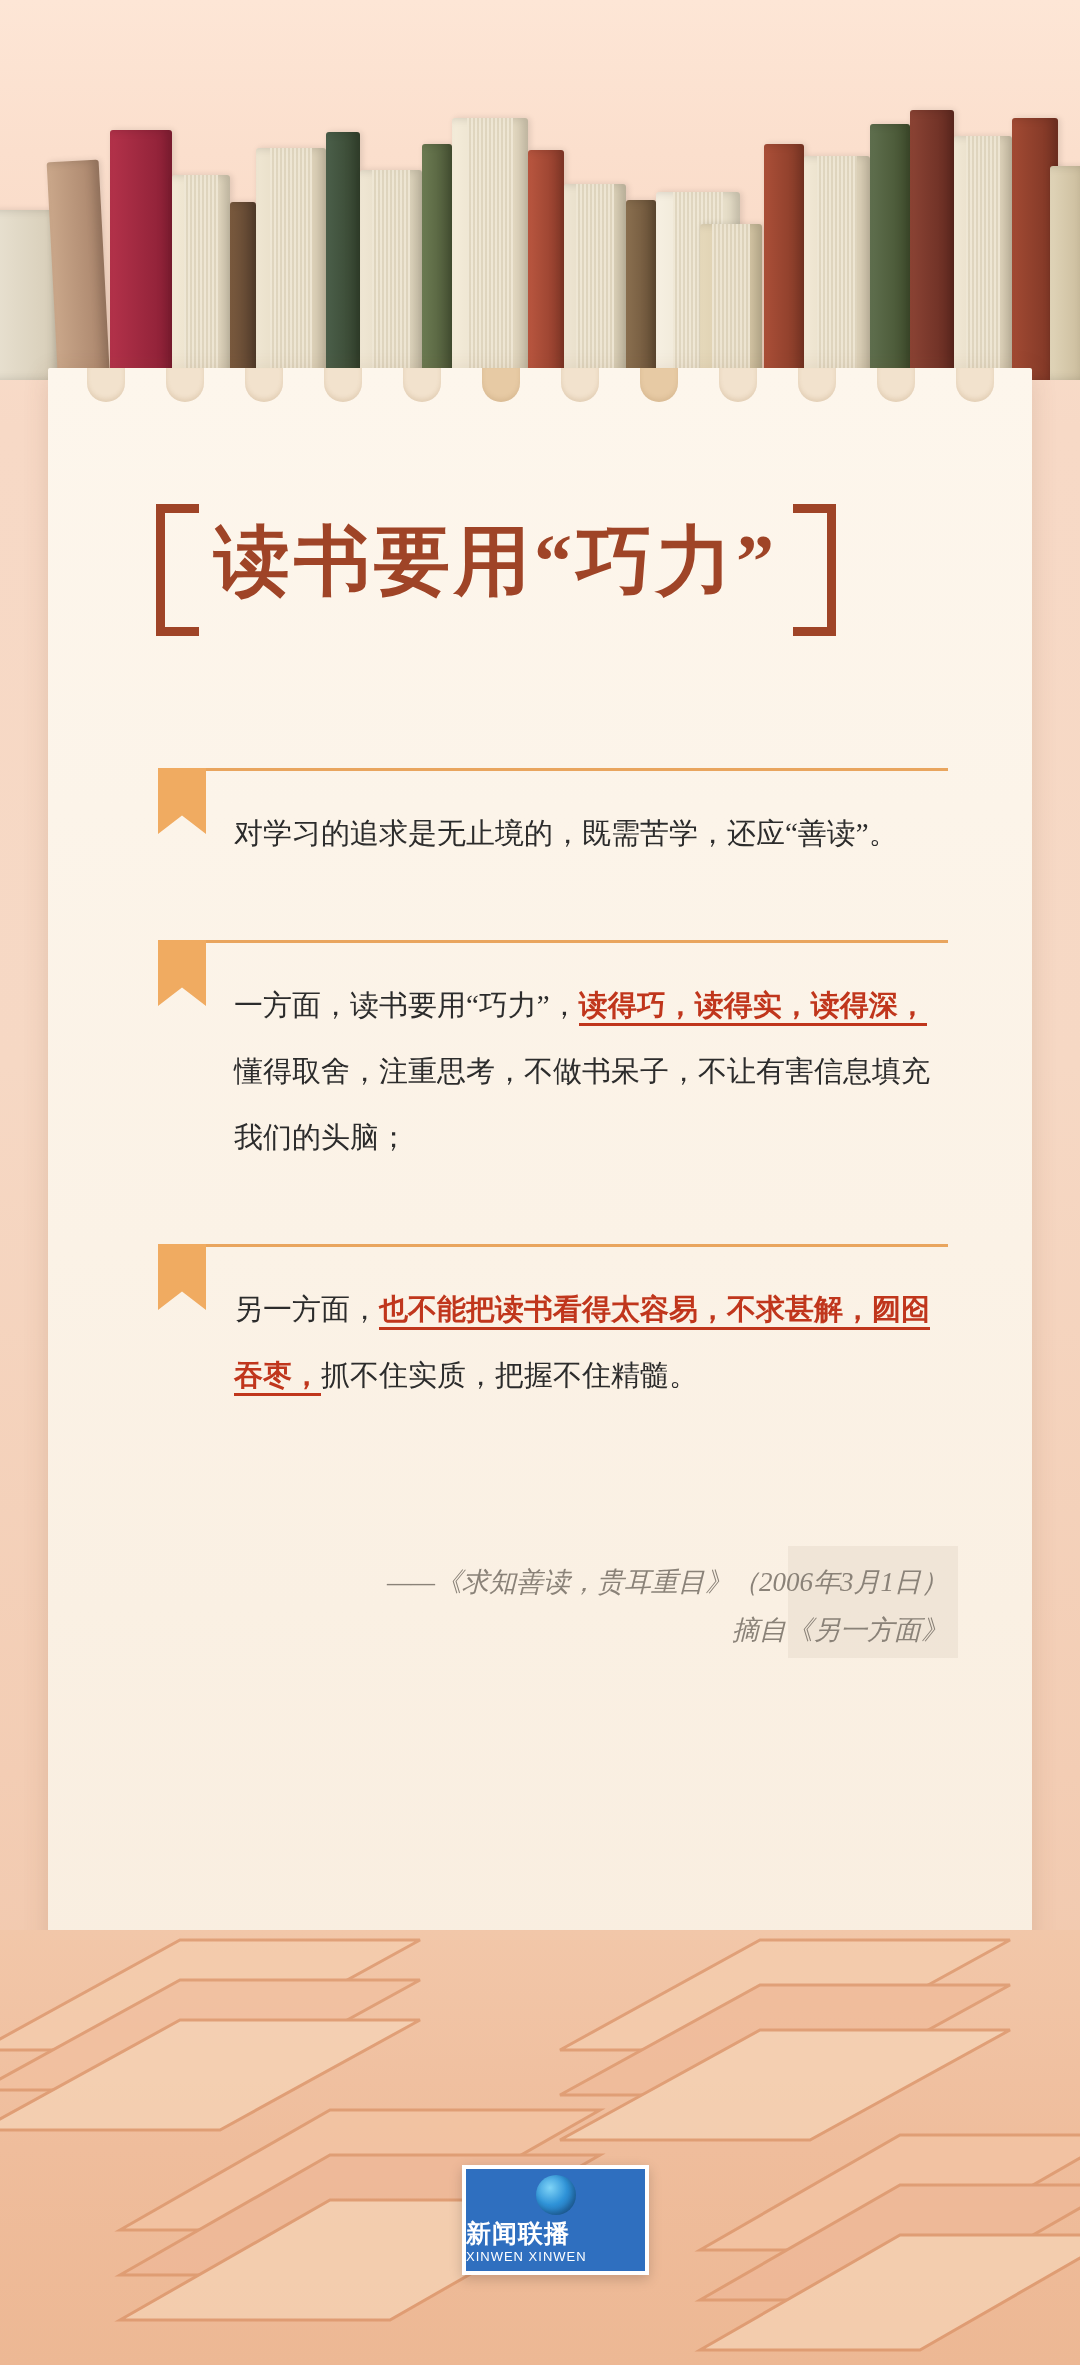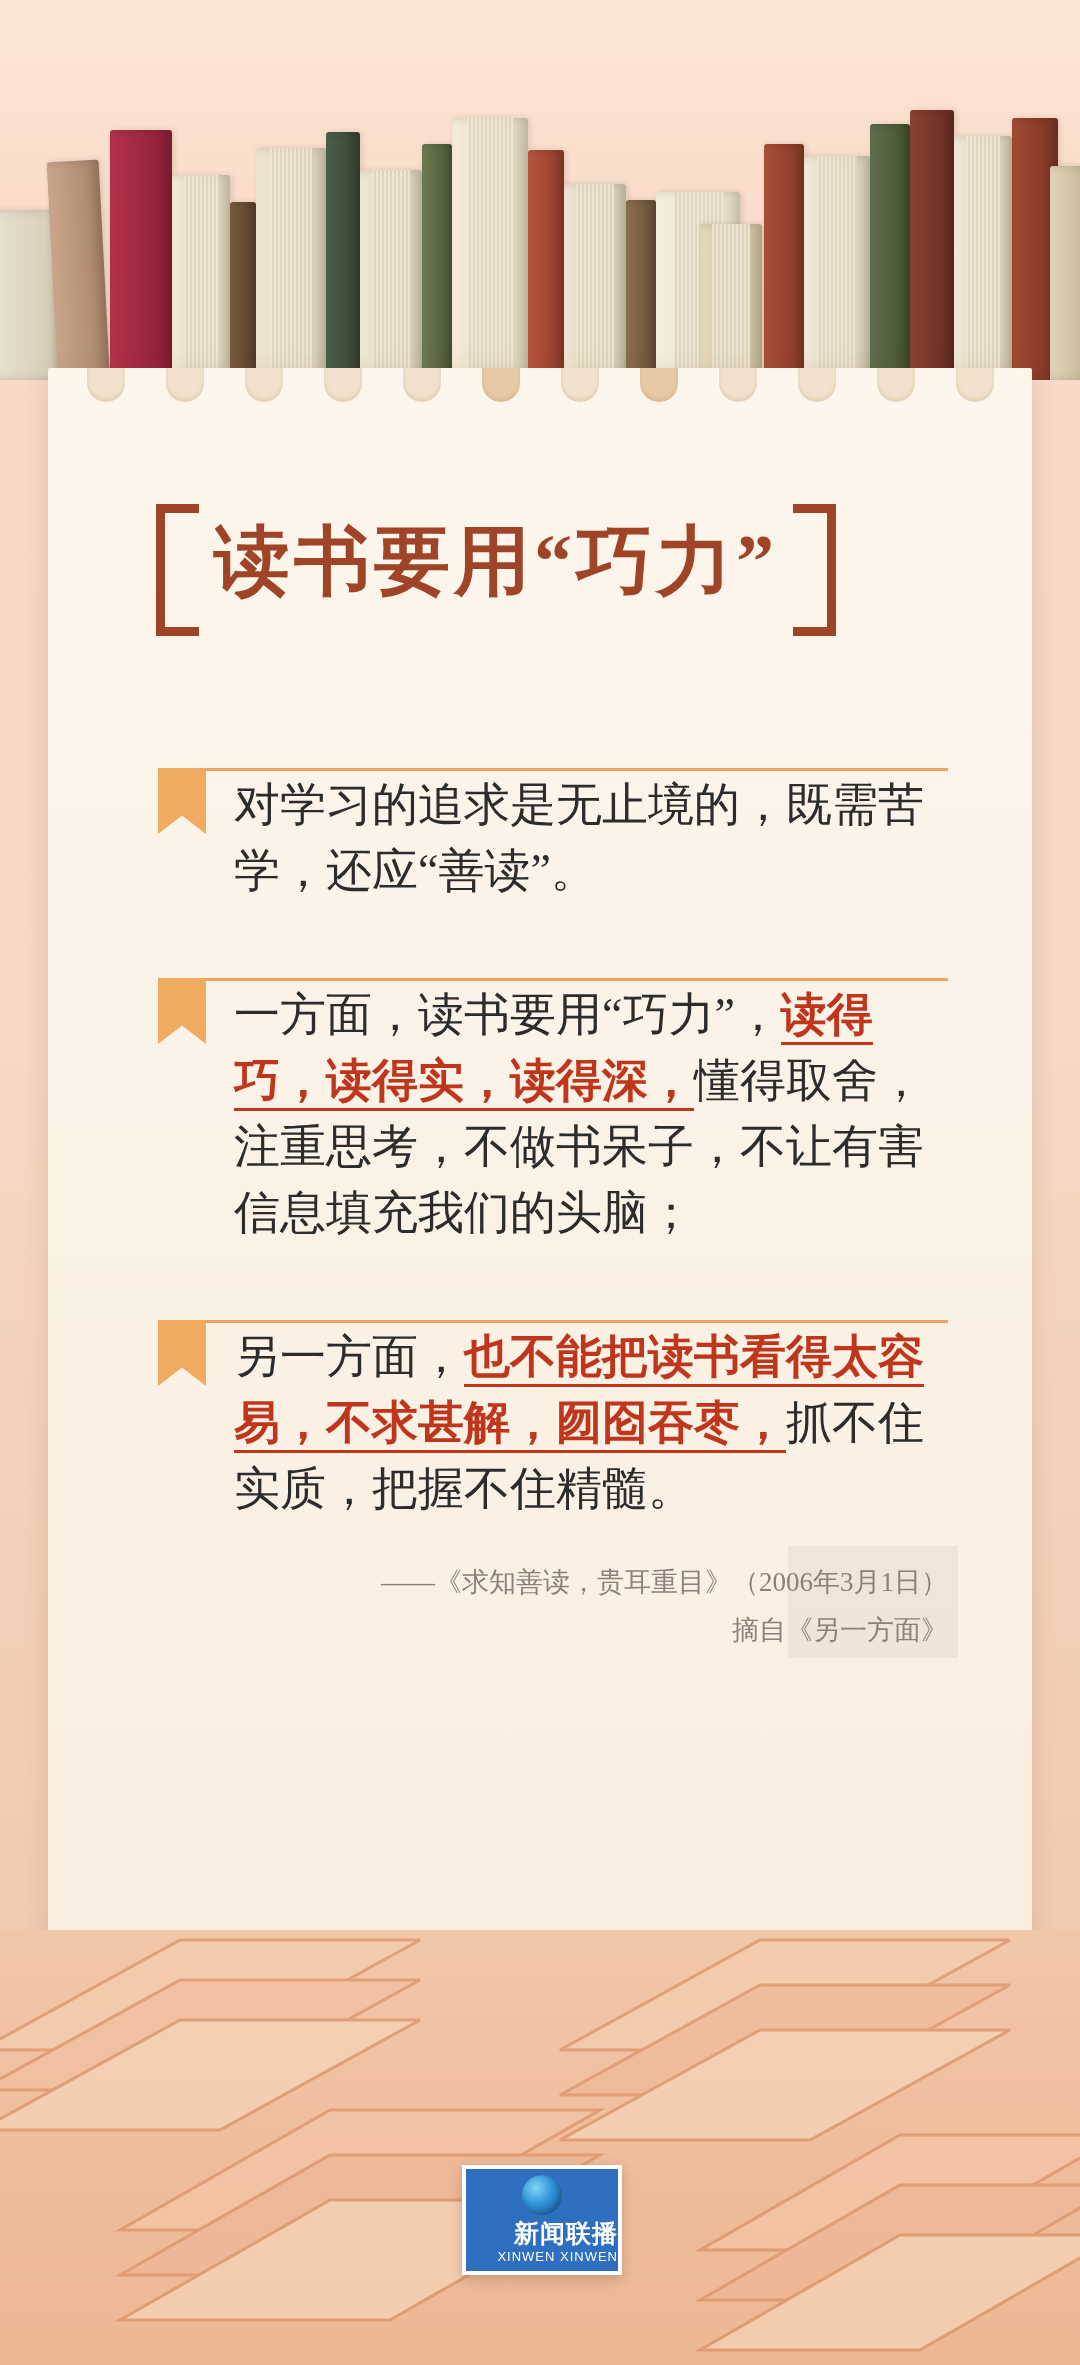--- a/index.html
+++ b/index.html
@@ -162,22 +162,22 @@
     position: absolute;
     left: 0;
     top: 0;
     width: 48px;
     height: 66px;
     background: #f0ab61;
     clip-path: polygon(0 0, 100% 0, 100% 100%, 50% 72%, 0 100%);
   }
   .block-body {
     padding-left: 76px;
-    padding-top: 4px;
-    font-size: 46px;
+    padding-top: 32px;
+    font-size: 29px;
     line-height: 66px;
     color: #2c2c2c;
     letter-spacing: 0px;
     font-family: "Liberation Serif", "DejaVu Serif", serif;
   }
   .hl-red {
     color: #c0361c;
     font-weight: 700;
     border-bottom: 3px solid #c0361c;
     padding-bottom: 2px;
@@ -187,20 +187,21 @@
   .source {
     position: absolute;
     right: 84px;
     top: 1190px;
     width: 640px;
     text-align: right;
     color: #8a8278;
     font-size: 27px;
     line-height: 48px;
     font-family: "Liberation Serif", "DejaVu Serif", serif;
+    font-style: italic;
   }
   .source-bg {
     position: absolute;
     right: 74px;
     top: 1178px;
     width: 170px;
     height: 112px;
     background: rgba(228, 216, 200, 0.45);
   }
 
@@ -219,27 +220,27 @@
     left: 0; top: 0;
     width: 1080px; height: 435px;
     opacity: 0.75;
   }
 
   
   .badge {
     position: absolute;
     left: 462px;
     top: 2165px;
-    width: 160px;
+    width: 187px;
     height: 110px;
     background: #2f6fbf;
     border: 4px solid #ffffff;
     box-shadow: 0 4px 12px rgba(0,0,0,0.18);
     box-sizing: border-box;
-    text-align: right;
+    text-align: left;
     overflow: hidden;
   }
   .badge-globe {
     position: absolute;
     left: 50%;
     top: 6px;
     transform: translateX(-50%);
     width: 40px; height: 40px;
     border-radius: 50%;
     background: radial-gradient(circle at 35% 32%, #7fd4f7 0%, #2f93d8 45%, #1d5fa8 100%);

